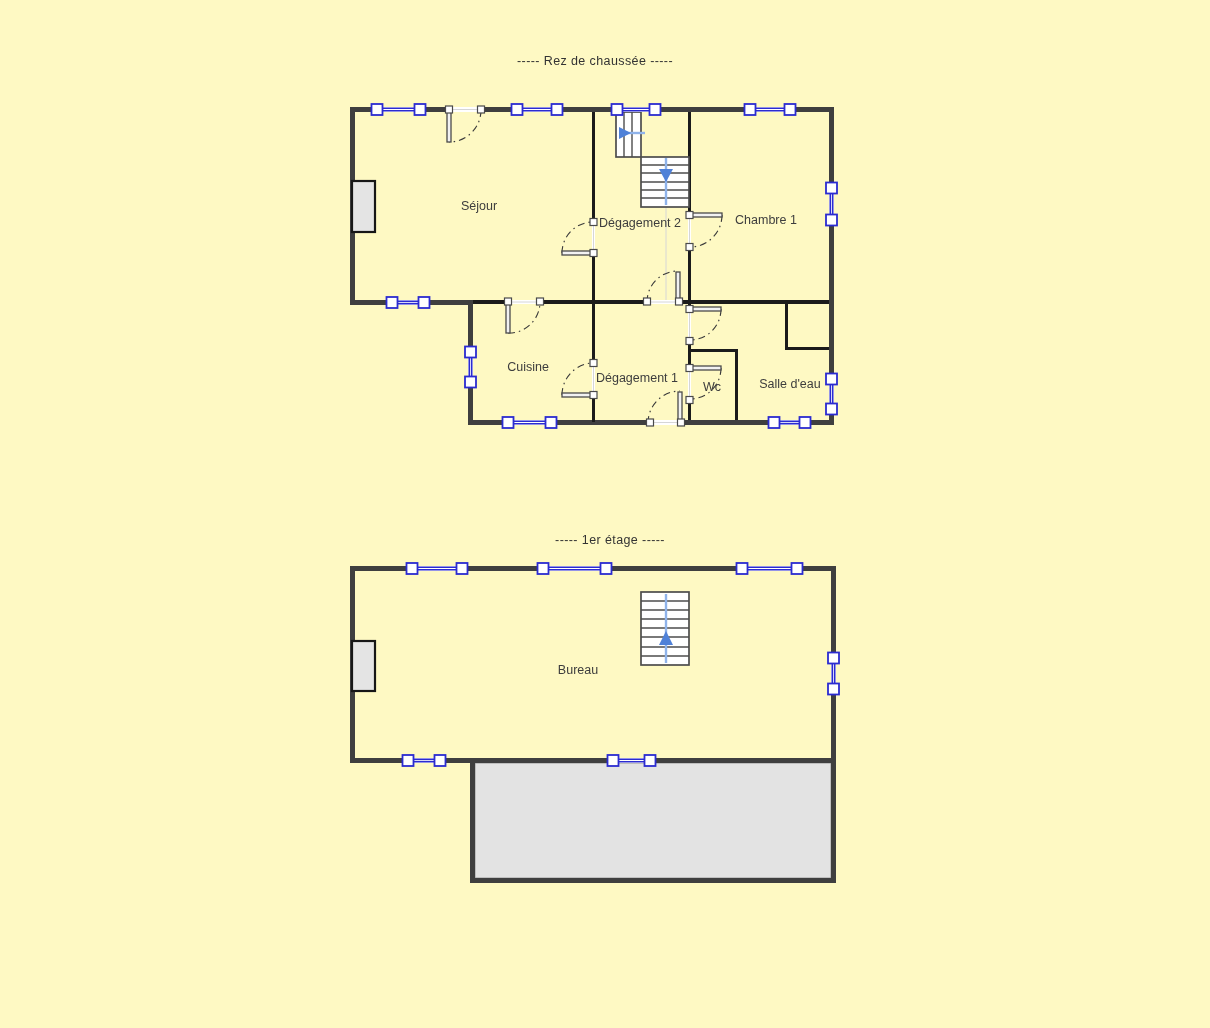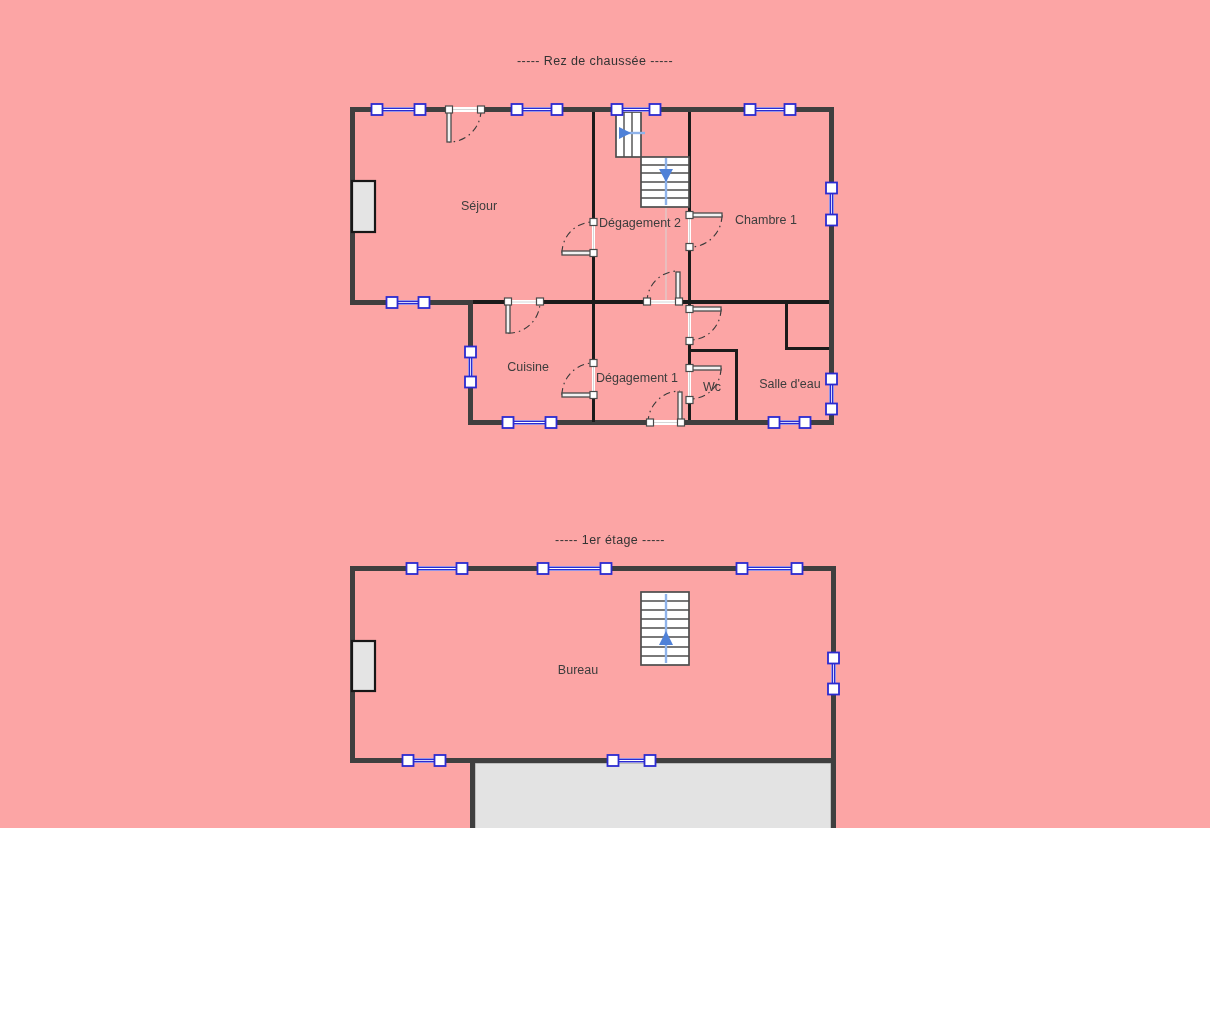--- a/index.html
+++ b/index.html
@@ -1,16 +1,16 @@
 <!DOCTYPE html>
 <html style="--wall-outer: #3f3f3f; --wall-inner: #1b1b1b; --window-blue: #2b2bd0; --stair-line-blue: #8fb3ea; --stair-arrow-blue: #4f81d8; --terrace-gray: #e3e3e3; --chimney-gray: #e4e4e4; --label-color: #3d3d3d;"><head>
 <meta charset="utf-8">
 <style>
   html,body{margin:0;padding:0;background:#fff;}
-  .stage{position:relative;width:1210px;height:828px;background:#fca5a5;overflow:hidden;
+  .stage{position:relative;width:1210px;height:1028px;background:#fef9c3;overflow:hidden;
          font-family:"Liberation Sans",sans-serif;}
   svg{position:absolute;left:0;top:0;}
   .wall{fill:var(--wall-outer);}
   .iwall{fill:var(--wall-inner);}
   .wall,.iwall,.gap{shape-rendering:crispEdges;}
   .gap{fill:#ffffff;}
   .guide{stroke:#d6d6d6;stroke-width:1;}
   .win-line{stroke:var(--window-blue);stroke-width:1.6;}
   .win-handle{fill:#ffffff;stroke:var(--window-blue);stroke-width:1.8;}
   .door-handle{fill:#ffffff;stroke:#4a4a4a;stroke-width:1.2;}

